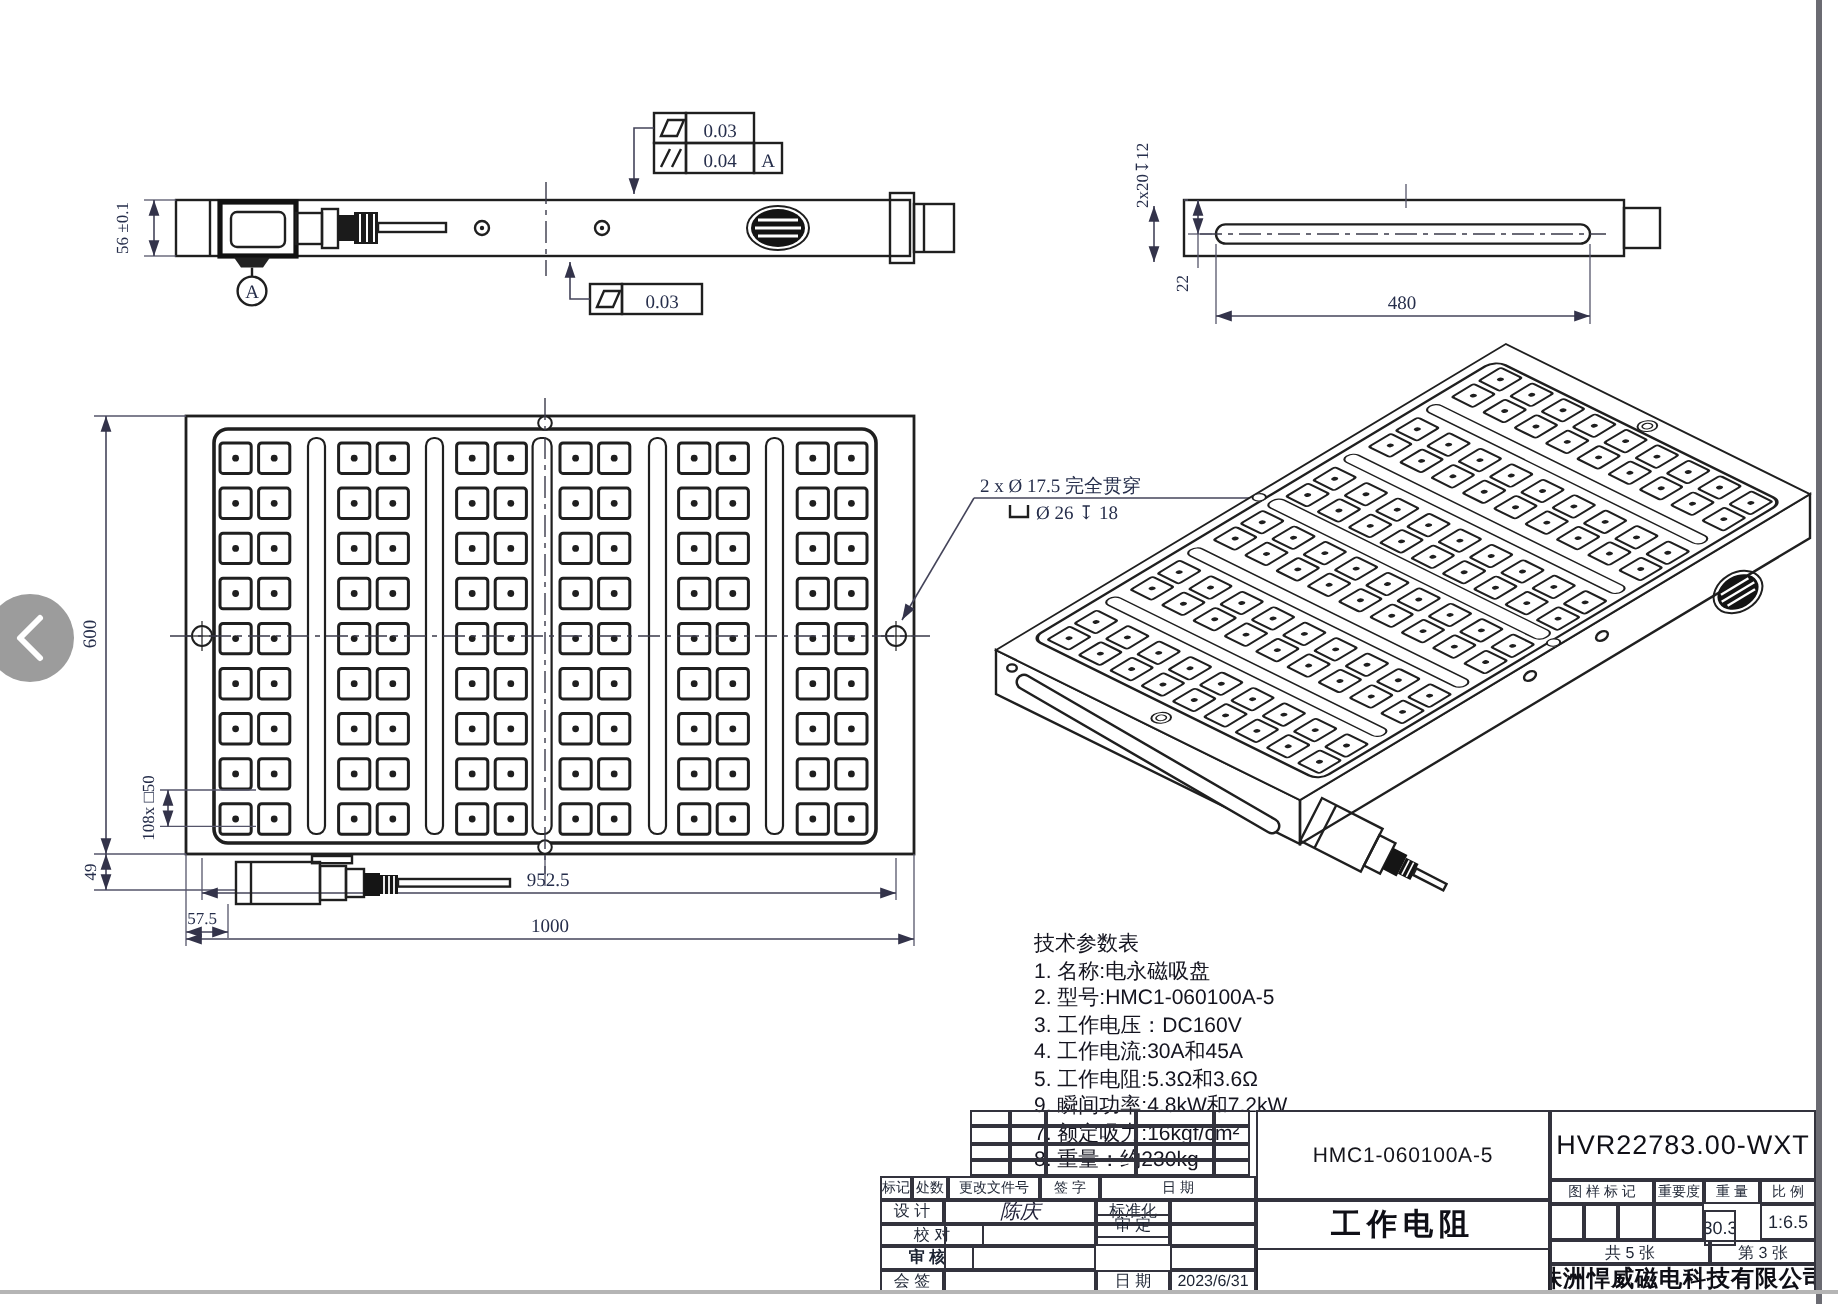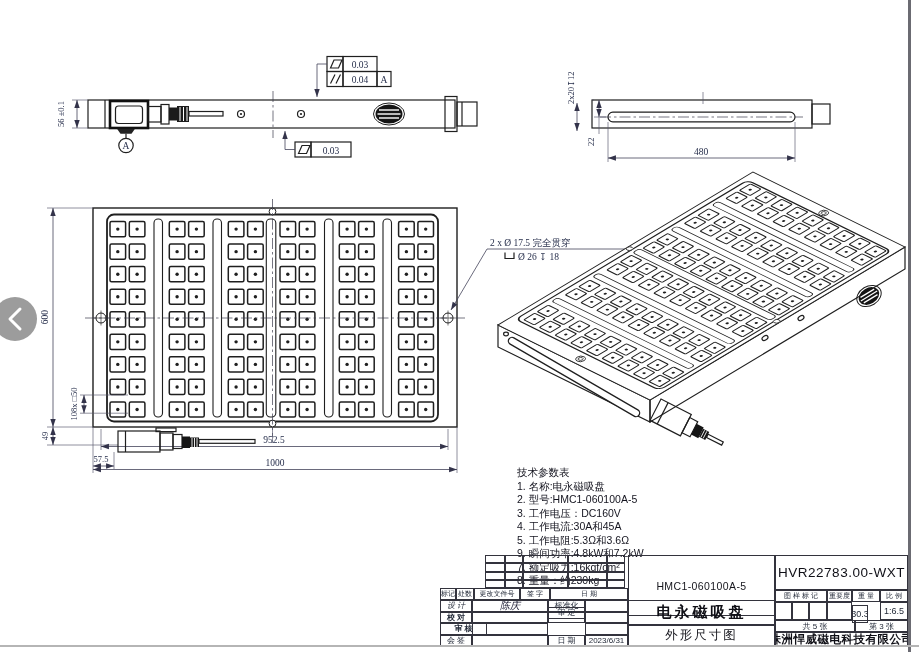--- a/index.html
+++ b/index.html
@@ -727,43 +727,42 @@
         <div class="tb-cell" style="left: 83px; top: 24.75px; width: 39px; height: 8.25px;"></div>
         <div class="tb-cell" style="left: 122px; top: 24.75px; width: 18px; height: 8.25px;"></div>
       </div>
 
   <div class="tb-cell f7" style="left:0;top:33px;width:16px;height:12px;">标记</div>
   <div class="tb-cell f7" style="left:16px;top:33px;width:18px;height:12px;">处数</div>
   <div class="tb-cell f7" style="left:34px;top:33px;width:46px;height:12px;">更改文件号</div>
   <div class="tb-cell f7" style="left:80px;top:33px;width:30px;height:12px;">签 字</div>
   <div class="tb-cell f7" style="left:110px;top:33px;width:78px;height:12px;">日 期</div>
 
-  <div class="tb-cell f8" style="left:0;top:45px;width:32px;height:11.5px;font-style:italic;">设 计</div>
+  <div class="tb-cell f8" style="left:0;top:45px;width:32px;height:11.5px;">设 计</div>
   <div class="tb-cell sig" style="left:32px;top:45px;width:76px;height:11.5px;">陈庆</div>
   <div class="tb-cell f8" style="left:108px;top:45px;width:37px;height:11.5px;">标准化</div>
   <div class="tb-cell f8" style="left:145px;top:45px;width:43px;height:11.5px;"></div>
 
-  <div class="tb-cell f8" style="left:0;top:56.5px;width:32px;height:11.5px;font-weight:bold;">校 对</div>
+  <div class="tb-cell f8" style="left:0;top:56.5px;width:52px;height:11.5px;">校 对</div>
   <div class="tb-cell f8" style="left:32px;top:56.5px;width:76px;height:11.5px;"></div>
   <div class="tb-cell f8" style="left:108px;top:56.5px;width:37px;height:11.5px;"></div>
   <div class="tb-cell f8" style="left:145px;top:56.5px;width:43px;height:11.5px;"></div>
 
   <div class="tb-cell f8" style="left:0;top:68px;width:47px;height:11.5px;font-weight:bold;">审 核</div>
   <div class="tb-cell f8" style="left:32px;top:68px;width:76px;height:11.5px;"></div>
   <div class="tb-cell f8" style="left:108px;top:52px;width:37px;height:11.5px;">审 定</div>
   <div class="tb-cell f8" style="left:145px;top:68px;width:43px;height:11.5px;"></div>
 
   <div class="tb-cell f8" style="left:0;top:79.5px;width:32px;height:11.5px;">会 签</div>
   <div class="tb-cell f8" style="left:32px;top:79.5px;width:76px;height:11.5px;"></div>
   <div class="tb-cell f8" style="left:108px;top:79.5px;width:37px;height:11.5px;">日 期</div>
   <div class="tb-cell f8" style="left:145px;top:79.5px;width:43px;height:11.5px;">2023/6/31</div>
 
-  <div class="tb-cell model" style="left:188px;top:0;width:147px;height:61px;">HMC1-060100A-5</div>
-  <div class="tb-cell pname" style="left:188px;top:45px;width:147px;height:25px;">电永磁吸盘</div>
-  <div class="tb-cell ptype" style="left:188px;top:70px;width:147px;height:21px;">外形尺寸图</div>
+  <div class="tb-cell model" style="left:188px;top:0;width:147px;height:45px;">HMC1-060100A-5</div>
+  <div class="tb-cell pname" style="left:188px;top:45px;width:147px;height:25px;">工作电阻</div>
 
   <div class="tb-cell dno" style="left:335px;top:0;width:133px;height:35px;">HVR22783.00-WXT</div>
   <div class="tb-cell f7" style="left:335px;top:35px;width:52px;height:12px;">图 样 标 记</div>
   <div class="tb-cell f7" style="left:387px;top:35px;width:25px;height:12px;">重要度</div>
   <div class="tb-cell f7" style="left:412px;top:35px;width:28px;height:12px;">重 量</div>
   <div class="tb-cell f7" style="left:440px;top:35px;width:28px;height:12px;">比 例</div>
   <div class="tb-cell" style="left:335px;top:47px;width:17px;height:18px;"></div>
   <div class="tb-cell" style="left:352px;top:47px;width:17px;height:18px;"></div>
   <div class="tb-cell" style="left:369px;top:47px;width:18px;height:18px;"></div>
   <div class="tb-cell" style="left:387px;top:47px;width:25px;height:18px;"></div>

